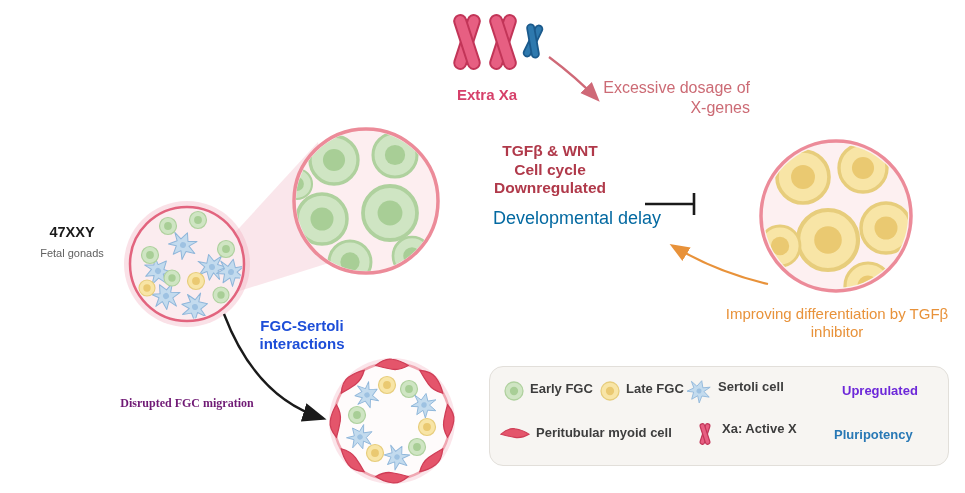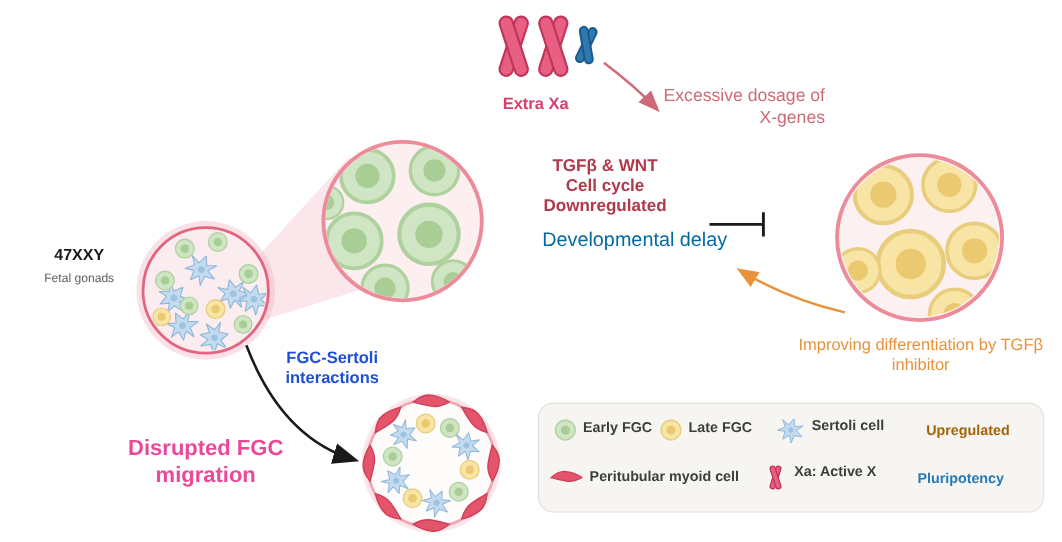--- a/index.html
+++ b/index.html
@@ -9,34 +9,34 @@
   }
   #art{position:absolute;left:0;top:0;z-index:1;}
   .t{position:absolute;z-index:2;text-align:center;}
   .extra-xa{left:432px;top:86px;width:110px;font-size:15px;font-weight:700;color:#d6406a;}
   .excessive{left:590px;top:78px;width:160px;font-size:16px;color:#cc6b75;line-height:1.25;text-align:right;}
   .pathway{left:470px;top:142px;width:160px;font-size:15.5px;font-weight:700;color:#b0394a;line-height:1.2;}
   .outcome{left:462px;top:208px;width:230px;font-size:18px;font-weight:400;color:#0369a1;}
   .karyotype{left:12px;top:224px;width:120px;font-size:14.5px;font-weight:700;color:#1a1a1a;}
   .tissue{left:12px;top:247px;width:120px;font-size:11px;color:#5f5f5f;}
   .interactions{left:242px;top:317px;width:120px;font-size:15px;font-weight:700;color:#1d4ed8;line-height:1.22;}
-  .disrupted{left:98px;top:396px;width:178px;font-size:20px;font-weight:700;color:#ec4899;line-height:1.22;}
+  .disrupted{left:98px;top:396px;width:178px;font-size:12px;font-weight:700;color:#701a75;line-height:1.22;font-family:Liberation Serif, serif;}
   .improving{left:722px;top:293px;width:230px;font-size:15px;color:#e8923a;line-height:1.22;margin-top:12px;}
   .legend{
     position:absolute;z-index:2;left:489px;top:366px;width:460px;height:100px;
     background:#f7f5f2;border:1px solid #e2dfda;border-radius:14px;box-sizing:border-box;
   }
   .legend-item{
     position:absolute;display:flex;gap:6px;
     font-size:13px;font-weight:700;color:#3d3d3d;white-space:nowrap;
   }
   .li-early{left:14px;top:14px;}
   .li-late{left:110px;top:14px;}
-  .li-sertoli{left:216px;top:12px;}
-  .li-up{left:352px;top:16px;color:#a16207;}
+  .li-sertoli{left:196px;top:12px;}
+  .li-up{left:352px;top:16px;color:#6d28d9;}
   .li-myoid{left:10px;top:58px;}
   .li-xa{left:204px;top:54px;}
   .li-down{left:344px;top:60px;color:#2878b5;}
   .legend-item svg{display:block;}
 </style>
 </head>
 <body>
 
 <div id="canvas">
 

